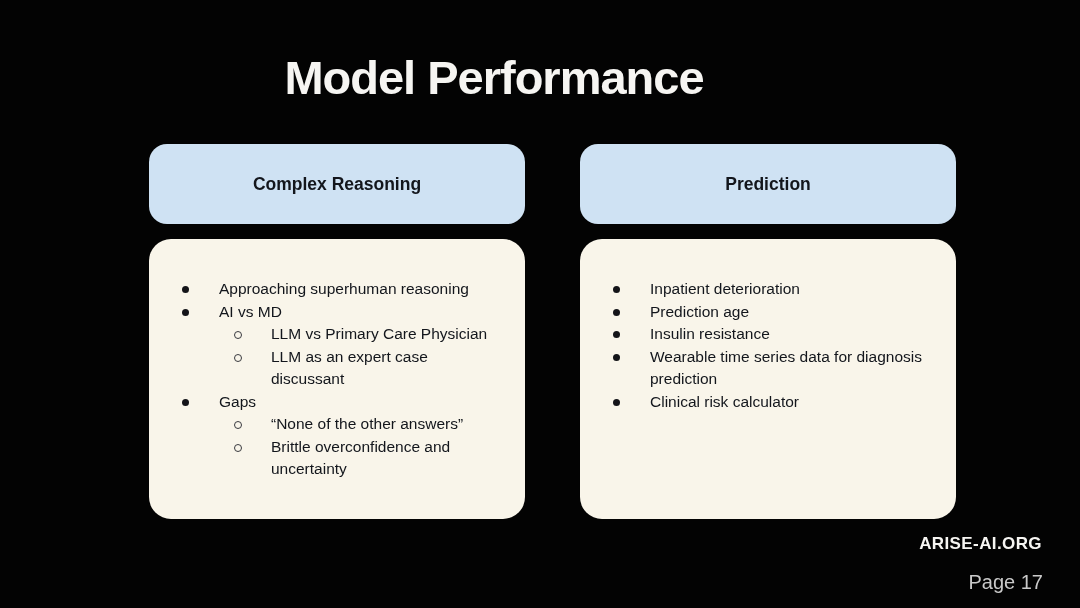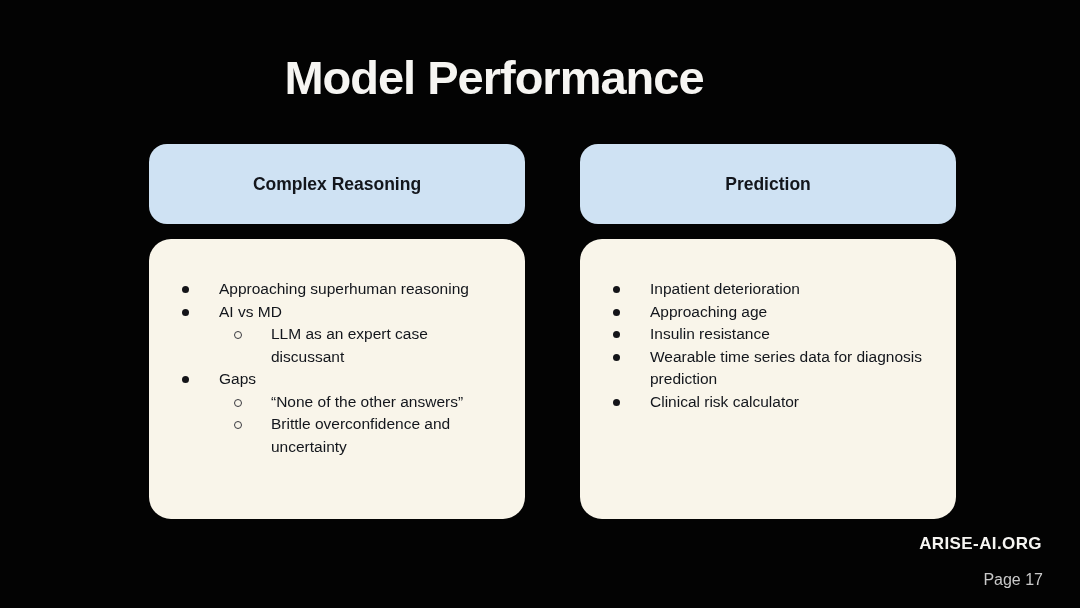--- a/index.html
+++ b/index.html
@@ -80,21 +80,21 @@
     position: absolute;
     top: 534px; right: 38px;
     font-size: 17px;
     font-weight: bold;
     letter-spacing: 0.4px;
     color: var(--title_color, #f2f1ee);
   }
   .footer-page {
     position: absolute;
     top: 571px; right: 37px;
-    font-size: 16px;
+    font-size: 20px;
     color: var(--page_color, #c9c9c9);
   }
 </style>
 </head>
 <body>
 
 <div class="slide">
 
   <div class="page-title">Model Performance</div>
 
@@ -103,20 +103,24 @@
   </div>
   <div class="card col-left">
     <ul class="blist">
         <li class="li lvl1">
           <span class="bullet b1"></span>
           <span class="txt link">Approaching superhuman reasoning</span>
         </li>
         <li class="li lvl1">
           <span class="bullet b1"></span>
           <span class="txt">AI vs MD</span>
+        </li>
+        <li class="li lvl2">
+          <span class="bullet b2"></span>
+          <span class="txt link">LLM vs Primary Care Physician</span>
         </li>
         <li class="li lvl2">
           <span class="bullet b2"></span>
           <span class="txt link">LLM as an expert case discussant</span>
         </li>
         <li class="li lvl1">
           <span class="bullet b1"></span>
           <span class="txt">Gaps</span>
         </li>
         <li class="li lvl2">
@@ -134,21 +138,21 @@
     <span>Prediction</span>
   </div>
   <div class="card col-right">
     <ul class="blist">
         <li class="li lvl1">
           <span class="bullet b1"></span>
           <span class="txt link">Inpatient deterioration</span>
         </li>
         <li class="li lvl1">
           <span class="bullet b1"></span>
-          <span class="txt link">Approaching age</span>
+          <span class="txt link">Prediction age</span>
         </li>
         <li class="li lvl1">
           <span class="bullet b1"></span>
           <span class="txt link">Insulin resistance</span>
         </li>
         <li class="li lvl1">
           <span class="bullet b1"></span>
           <span class="txt link">Wearable time series data for diagnosis prediction</span>
         </li>
         <li class="li lvl1">

